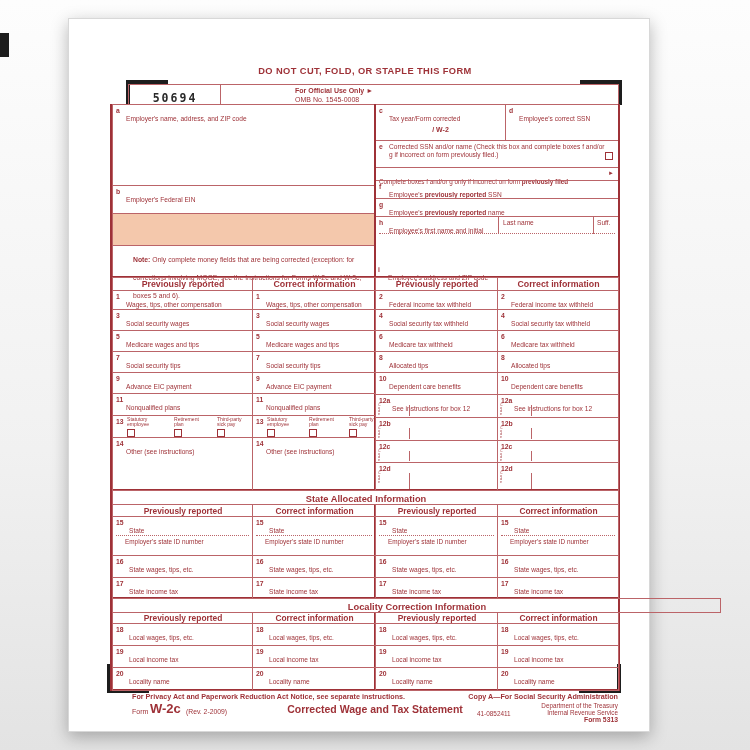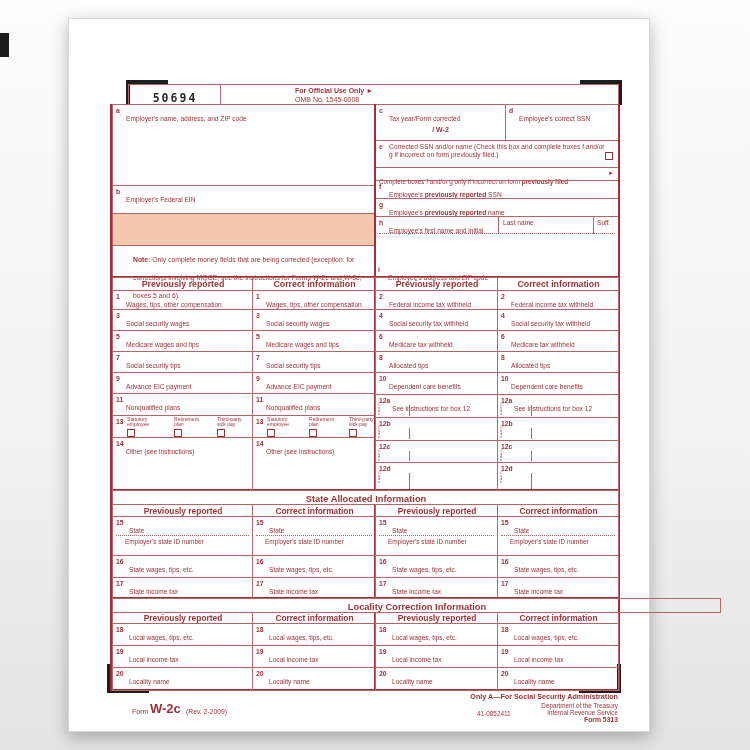--- a/index.html
+++ b/index.html
@@ -33,20 +33,21 @@
   .blk{background:#1d1d1d}
   .vline{position:absolute;width:1px;background:var(--line)}
 </style>
 </head>
 <body>
 
 <div id="stage">
   <div class="abs blk" style="left:0;top:33px;width:9px;height:24px"></div>
   <div id="sheet"></div>
 
+  <div class="abs" style="left:112px;top:66px;width:506px;text-align:center;font-weight:700;font-size:9.3px;letter-spacing:.4px">DO NOT CUT, FOLD, OR STAPLE THIS FORM</div>
 
   <div class="abs blk" style="left:126px;top:80px;width:42px;height:4px"></div>
   <div class="abs blk" style="left:126px;top:80px;width:4px;height:25px"></div>
   <div class="abs blk" style="left:580px;top:80px;width:42px;height:4px"></div>
   <div class="abs blk" style="left:618px;top:80px;width:4px;height:25px"></div>
   <div class="abs blk" style="left:107px;top:664px;width:4px;height:29px"></div>
   <div class="abs blk" style="left:107px;top:689px;width:42px;height:4px"></div>
   <div class="abs blk" style="left:617px;top:664px;width:4px;height:29px"></div>
   <div class="abs blk" style="left:579px;top:689px;width:42px;height:4px"></div>
 
@@ -265,24 +266,26 @@
   <div class="c" style="left:112px;top:645px;width:141px;height:23px"><span class="n2">19</span><span class="l">Local income tax</span></div>
   <div class="c" style="left:252px;top:645px;width:124px;height:23px"><span class="n2">19</span><span class="l">Local income tax</span></div>
   <div class="c" style="left:375px;top:645px;width:123px;height:23px"><span class="n2">19</span><span class="l">Local income tax</span></div>
   <div class="c" style="left:497px;top:645px;width:122px;height:23px"><span class="n2">19</span><span class="l">Local income tax</span></div>
 
   <div class="c" style="left:112px;top:667px;width:141px;height:24px"><span class="n2">20</span><span class="l">Locality name</span></div>
   <div class="c" style="left:252px;top:667px;width:124px;height:24px"><span class="n2">20</span><span class="l">Locality name</span></div>
   <div class="c" style="left:375px;top:667px;width:123px;height:24px"><span class="n2">20</span><span class="l">Locality name</span></div>
   <div class="c" style="left:497px;top:667px;width:122px;height:24px"><span class="n2">20</span><span class="l">Locality name</span></div>
 
-  <div class="abs b" style="left:420px;top:692px;width:198px;text-align:right;font-size:7.2px">Only A—For Social Security Administration</div>
+  <div class="abs b" style="left:132px;top:692px;font-size:7.2px">For Privacy Act and Paperwork Reduction Act Notice, see separate instructions.</div>
+  <div class="abs b" style="left:420px;top:692px;width:198px;text-align:right;font-size:7.2px">Copy A—For Social Security Administration</div>
 
   <div class="abs" style="left:132px;top:708px;font-size:7px">Form</div>
   <div class="abs b" style="left:150px;top:701px;font-size:13px">W-2c</div>
   <div class="abs" style="left:186px;top:708px;font-size:6.8px">(Rev. 2-2009)</div>
+  <div class="abs b" style="left:250px;top:703px;width:250px;text-align:center;font-size:10.5px">Corrected Wage and Tax Statement</div>
   <div class="abs" style="left:477px;top:710px;font-size:6.4px">41-0852411</div>
   <div class="abs" style="left:500px;top:702px;width:118px;text-align:right">
     <div style="font-size:6.3px;line-height:7px">Department of the Treasury</div>
     <div style="font-size:6.3px;line-height:7px">Internal Revenue Service</div>
     <div class="b" style="font-size:6.8px;line-height:7.5px">Form 5313</div>
   </div>
 </div>
 
 </body></html>

